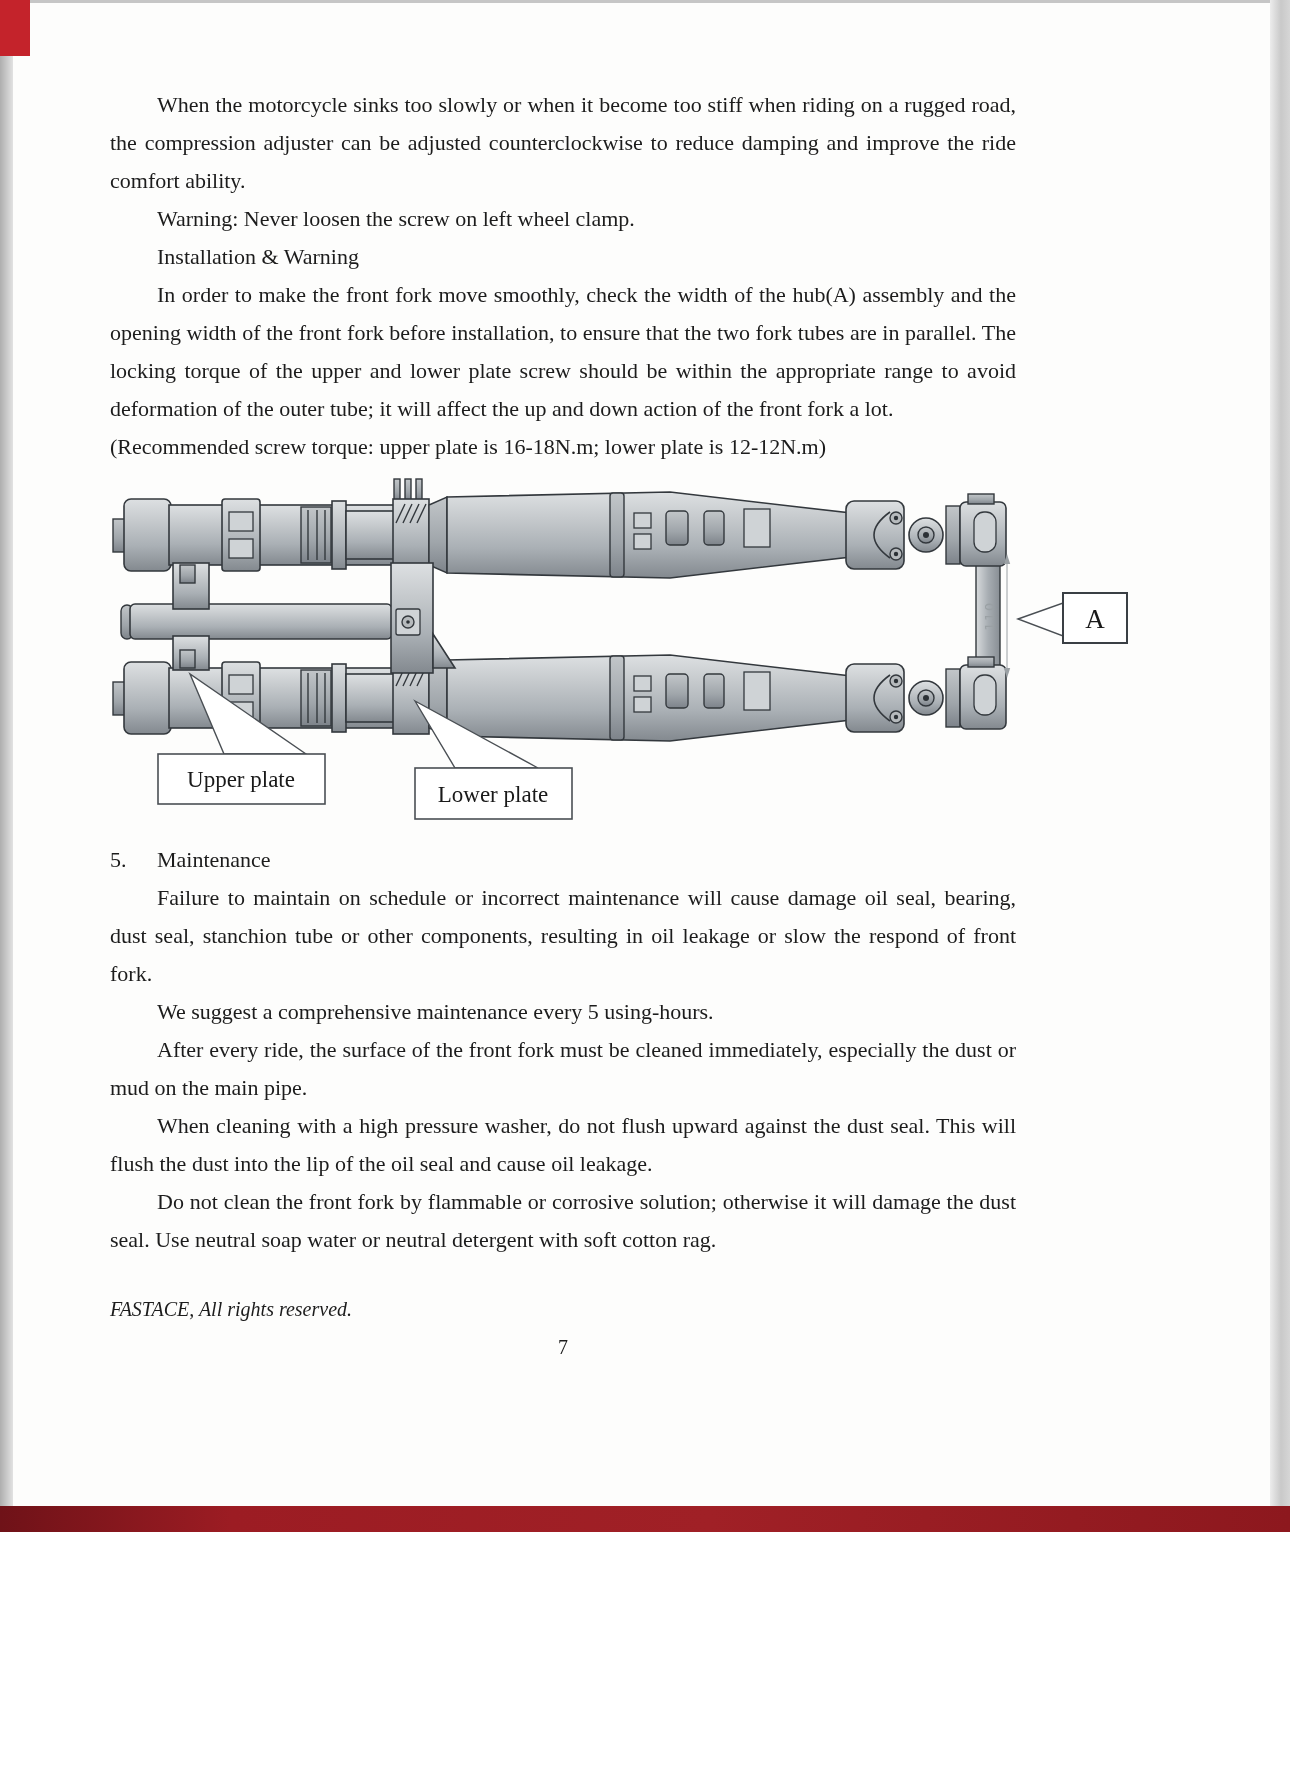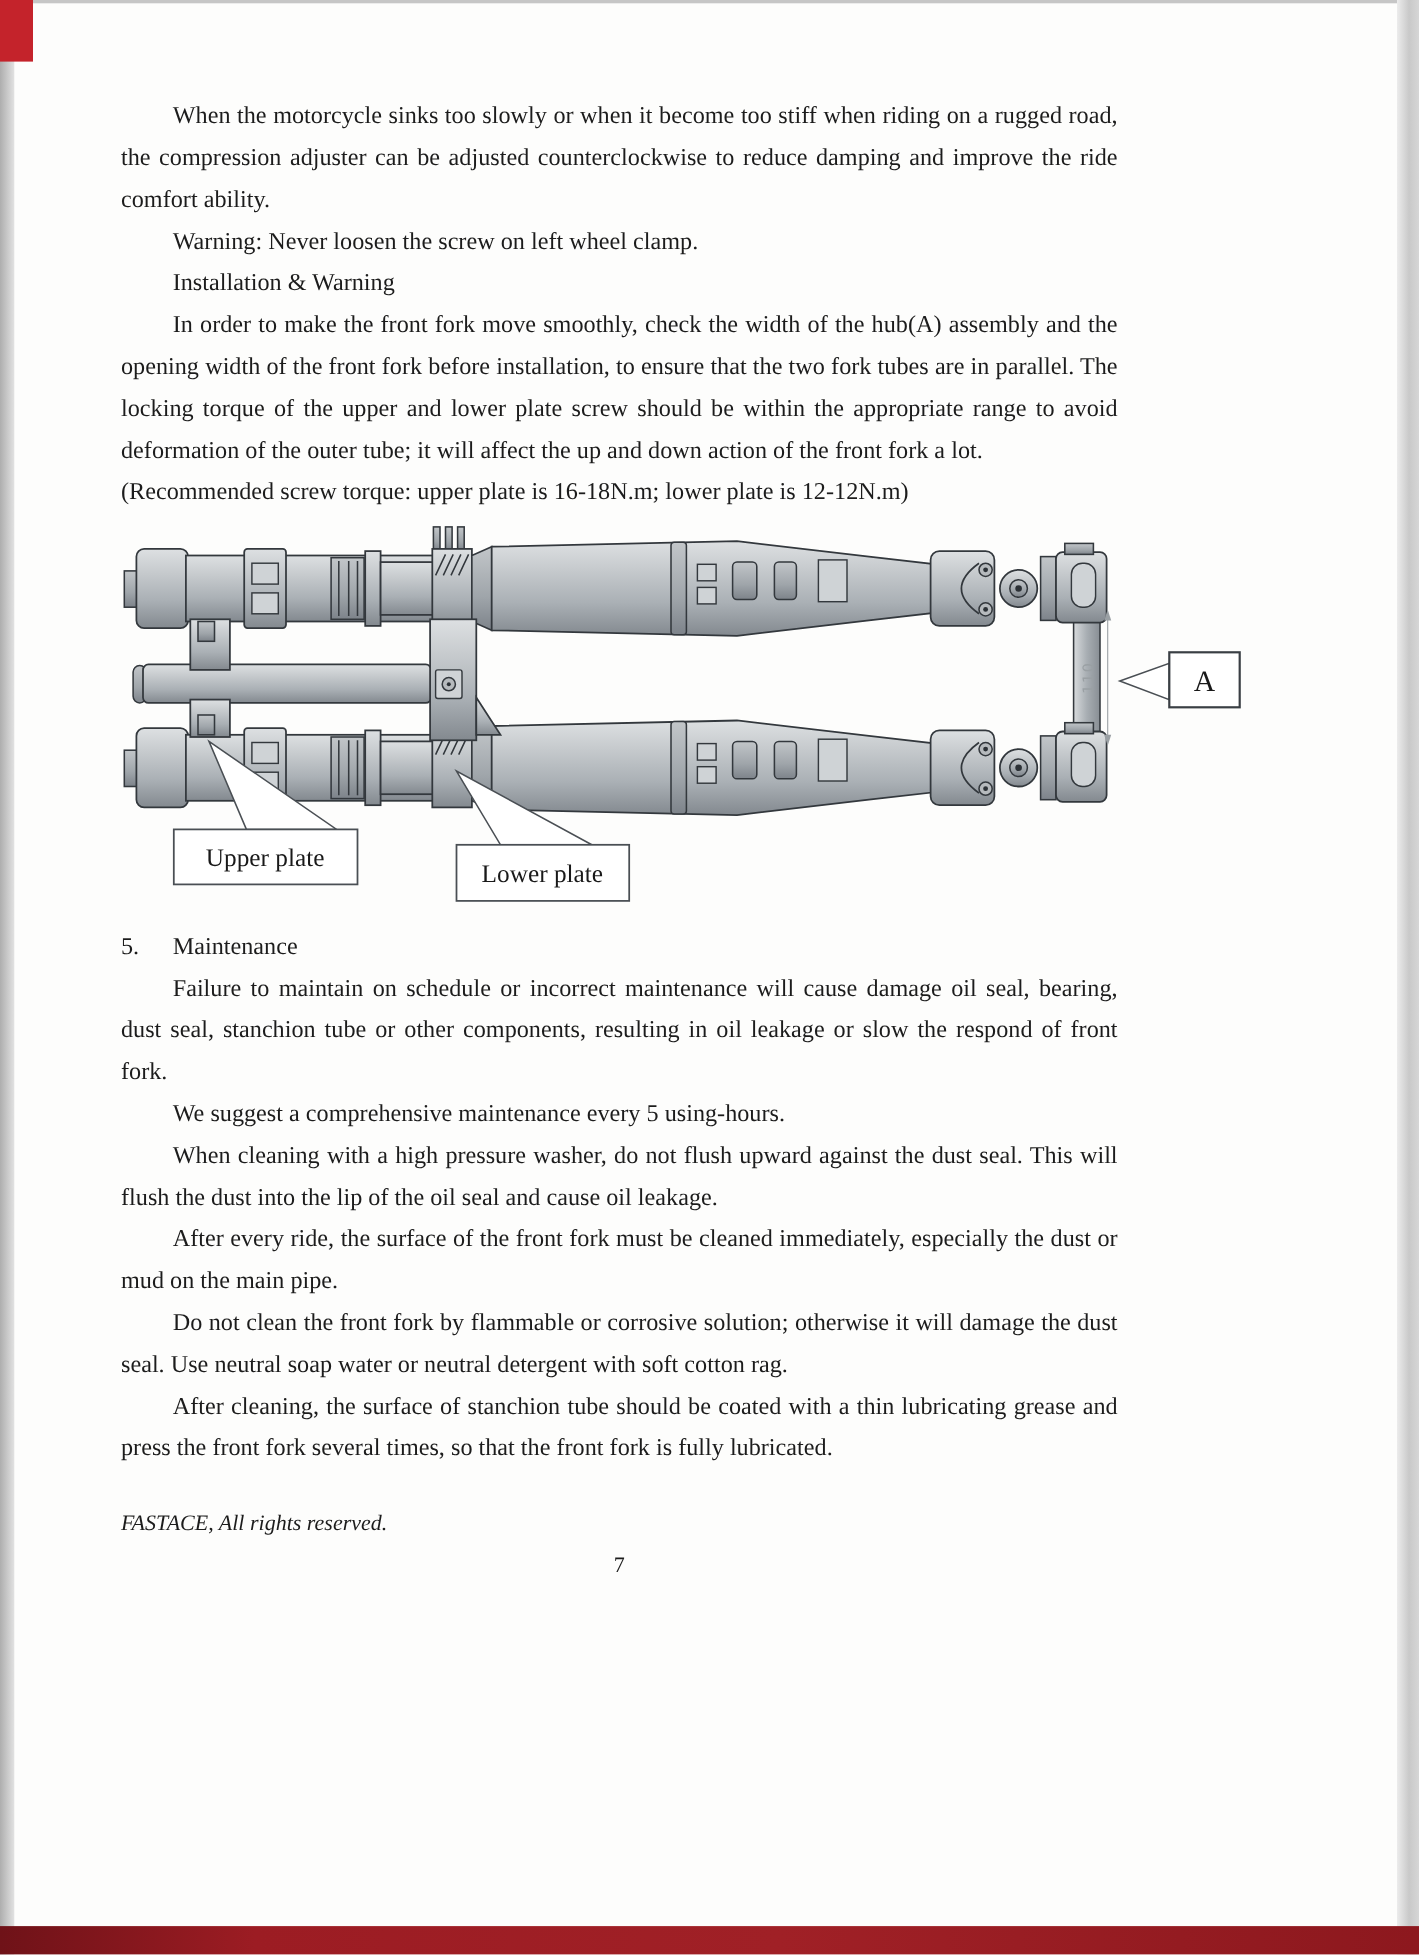--- a/index.html
+++ b/index.html
@@ -1,17 +1,17 @@
 <!DOCTYPE html>
 <html><head>
 <meta charset="utf-8">
 <title>Scanned Manual Page</title>
 <style>
   html,body{margin:0;padding:0;background:#ffffff;}
-  .screen{position:relative;width:1290px;height:1777px;background:#fdfdfc;overflow:hidden;
+  .screen{position:relative;width:1290px;height:1532px;background:#fdfdfc;overflow:hidden;
           font-family:"Liberation Serif",serif;color:#1c1c1c;}
   .page{position:absolute;left:110px;top:86px;width:906px;}
   .page p{margin:0;font-size:22px;line-height:38px;text-align:justify;}
   .ind{text-indent:47px;}
   .bold{font-weight:normal;}
   .head-gap{margin-top:57px;}
   .sec-num{display:inline-block;width:47px;}
   .fig{position:relative;width:1070px;height:375px;}
   .footer-right{text-align:center;font-style:italic;font-size:20px !important;line-height:24px !important;margin-top:38px !important;}
   .page-num{text-align:center !important;font-size:20px !important;line-height:24px !important;margin-top:14px !important;}
@@ -162,24 +162,23 @@
           <rect x="305" y="302" width="157" height="51" class="lbl-box"></rect>
           <text x="383" y="336" class="lbl">Lower plate</text>
         </g>
       </svg>
     </div>
 
     <p class="bold"><span class="sec-num">5.</span><span>Maintenance</span></p>
 
     <p class="ind">Failure to maintain on schedule or incorrect maintenance will cause damage oil seal, bearing, dust seal, stanchion tube or other components, resulting in oil leakage or slow the respond of front fork.</p>
     <p class="ind">We suggest a comprehensive maintenance every 5 using-hours.</p>
+    <p class="ind">After every ride, the surface of the front fork must be cleaned immediately, especially the dust or mud on the main pipe.</p>
     <p class="ind">When cleaning with a high pressure washer, do not flush upward against the dust seal. This will flush the dust into the lip of the oil seal and cause oil leakage.</p>
-    <p class="ind">After every ride, the surface of the front fork must be cleaned immediately, especially the dust or mud on the main pipe.</p>
     <p class="ind">Do not clean the front fork by flammable or corrosive solution; otherwise it will damage the dust seal. Use neutral soap water or neutral detergent with soft cotton rag.</p>
-    <p class="ind">After cleaning, the surface of stanchion tube should be coated with a thin lubricating grease and press the front fork several times, so that the front fork is fully lubricated.</p>
 
     <p class="footer-right">FASTACE, All rights reserved.</p>
     <p class="page-num">7</p>
   </div>
 
   <div class="scan-left"></div>
   <div class="scan-top"></div>
   <div class="scan-right"></div>
   <div class="red-bottom"></div>
   <div class="red-corner"></div>

